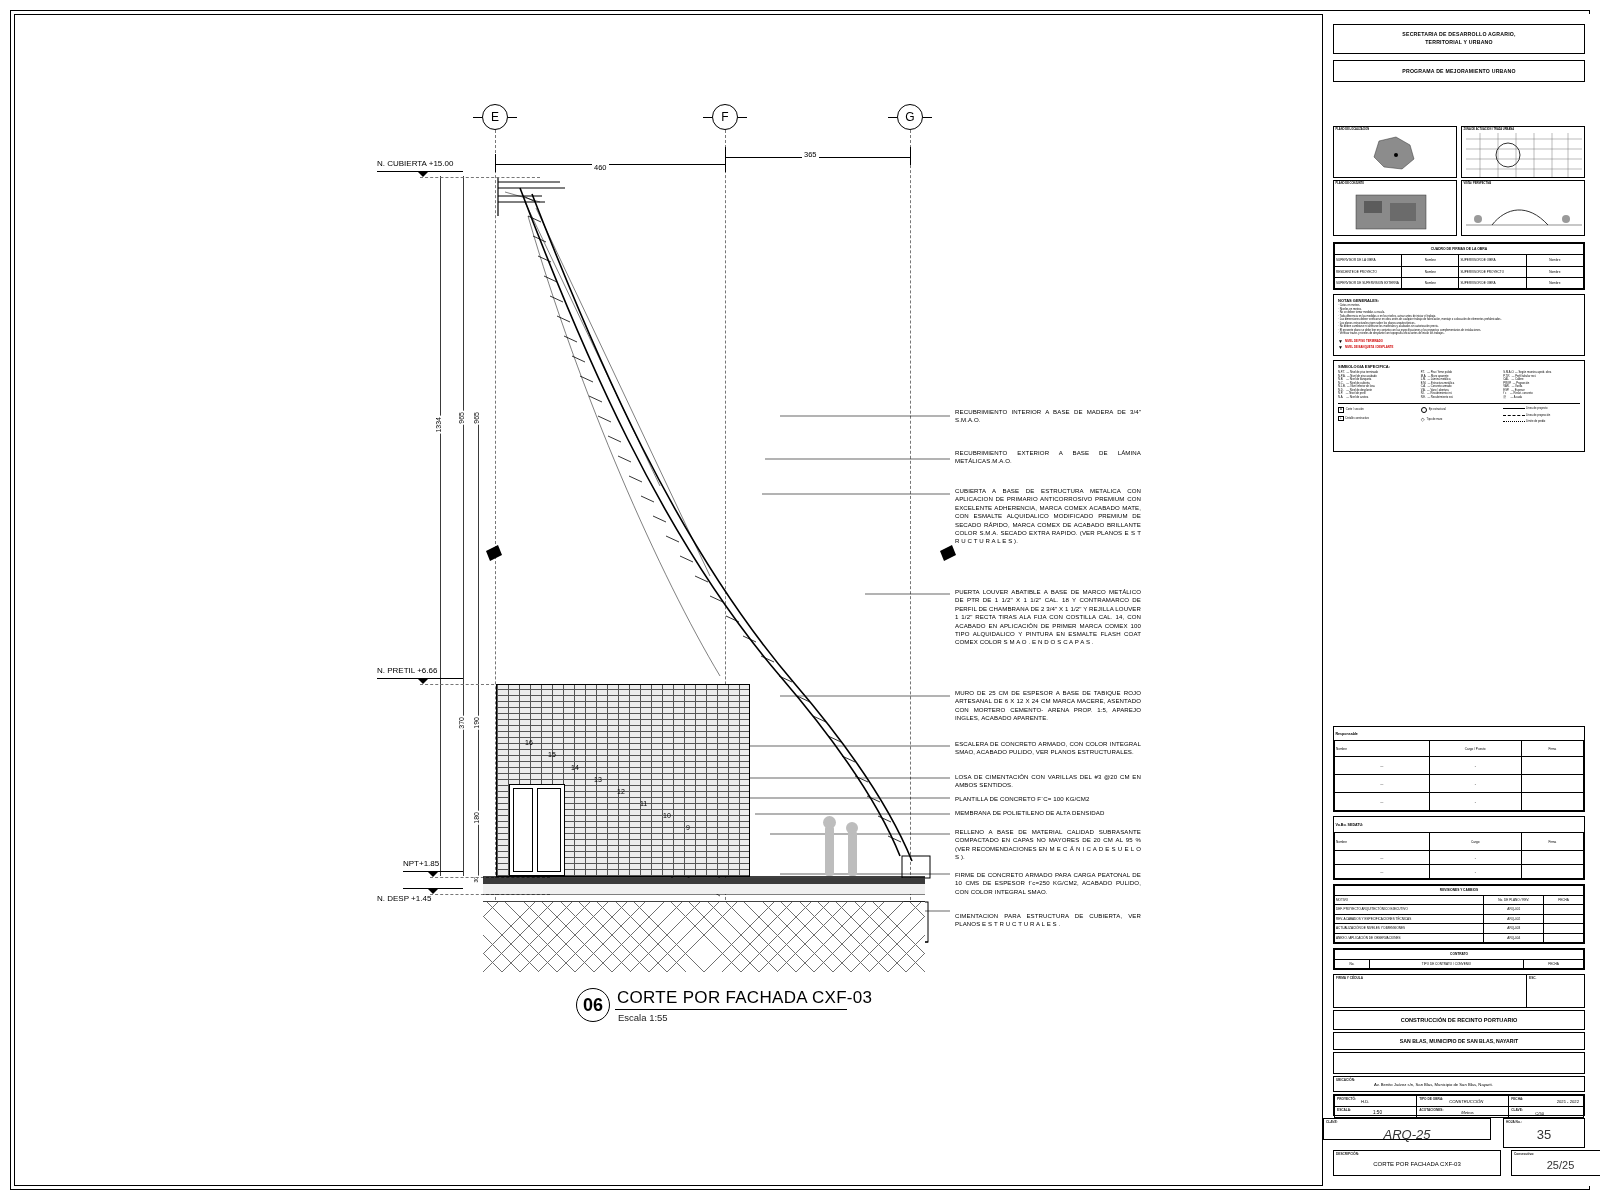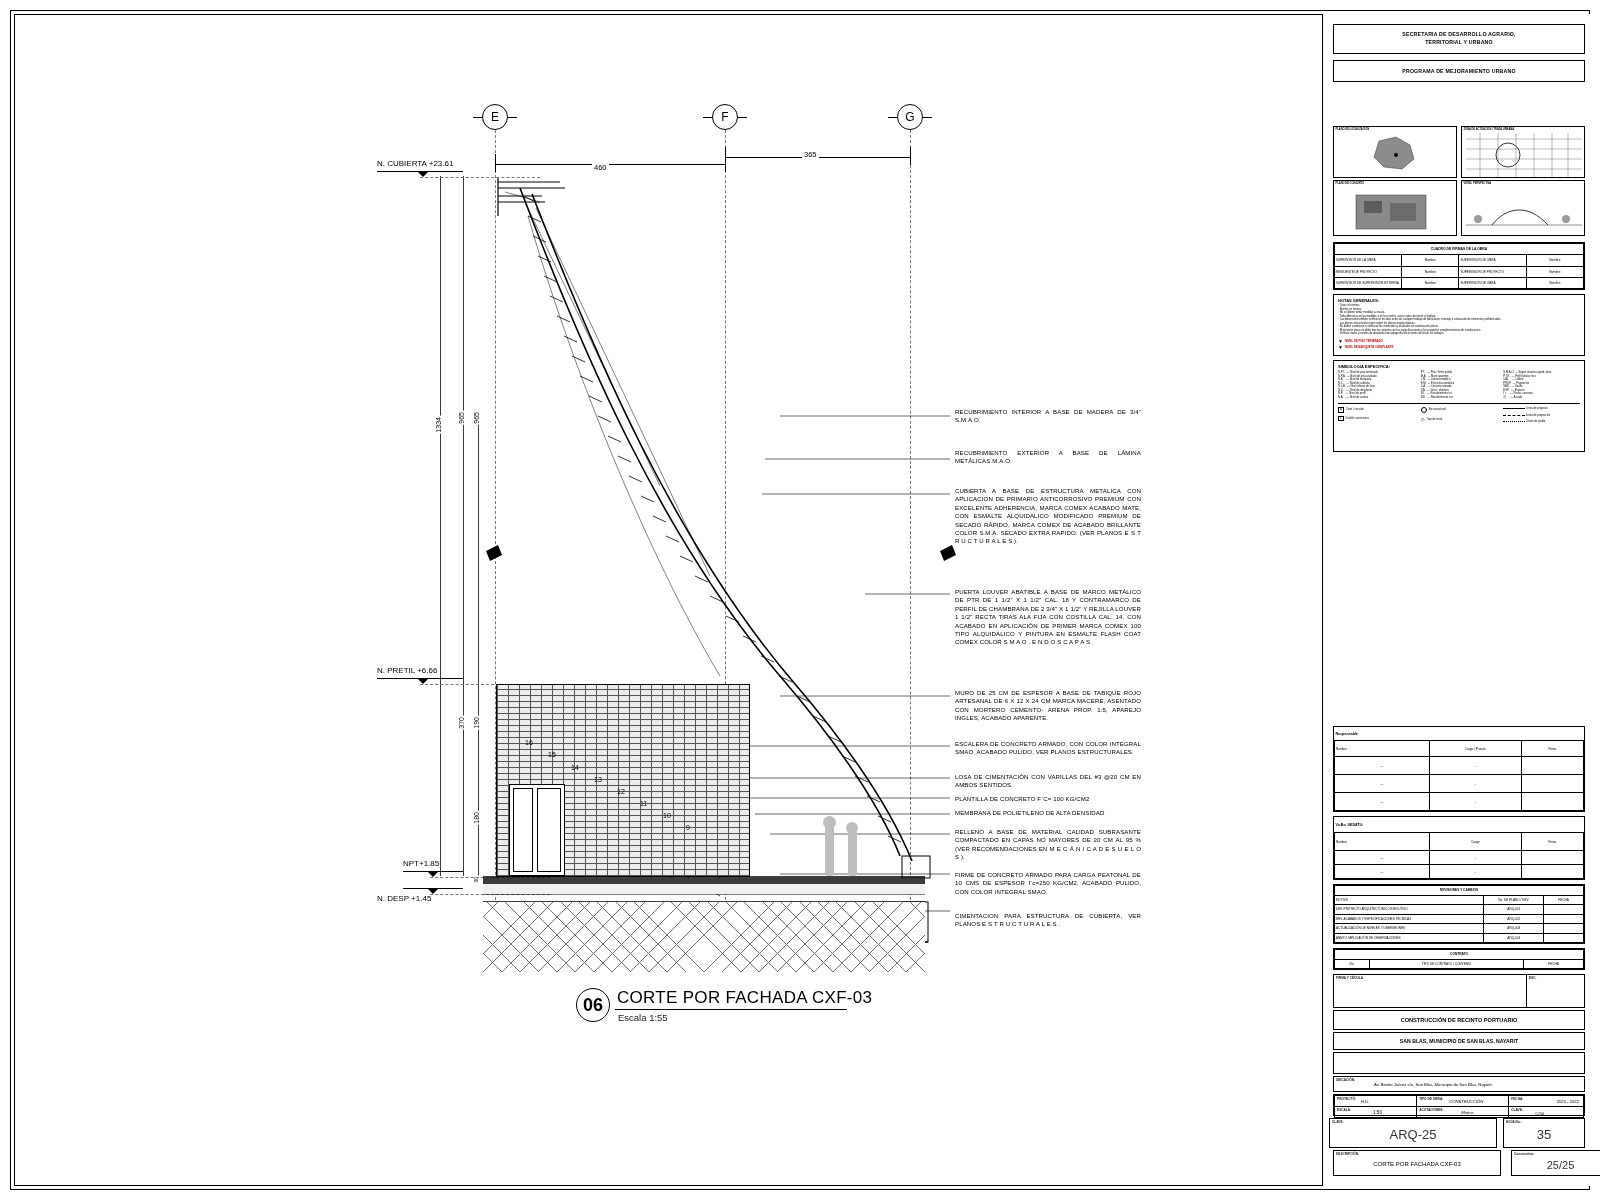--- a/index.html
+++ b/index.html
@@ -142,21 +142,21 @@
     <div class="ln vl thin" style="left:458px; top:400px; height:460px;"></div>
 
     <div class="dimtxt-v" style="left:415px; top:400px;">1334</div>
     <div class="dimtxt-v" style="left:438px; top:395px;">965</div>
     <div class="dimtxt-v" style="left:453px; top:395px;">965</div>
     <div class="dimtxt-v" style="left:438px; top:700px;">370</div>
     <div class="dimtxt-v" style="left:453px; top:700px;">190</div>
     <div class="dimtxt-v" style="left:453px; top:795px;">180</div>
     <div class="dimtxt-v" style="left:453px; top:860px; font-size:5px;">30</div>
 
-    <div class="lvl" style="left:357px; top:143px;">N. CUBIERTA +23.61</div>
+    <div class="lvl" style="left:357px; top:143px;">N. CUBIERTA +15.00</div>
     <div class="lvl-bar" style="left:357px; top:155px; width:86px;"></div>
     <div class="lvl-tri" style="left:398px; top:156px;"></div>
     <div class="dash-h" style="left:400px; top:161px; width:120px;"></div>
 
     <div class="lvl" style="left:357px; top:650px;">N. PRETIL +6.66</div>
     <div class="lvl-bar" style="left:357px; top:662px; width:86px;"></div>
     <div class="lvl-tri" style="left:398px; top:663px;"></div>
     <div class="dash-h" style="left:400px; top:668px; width:130px;"></div>
 
     <div class="lvl" style="left:383px; top:843px;">NPT+1.85</div>
@@ -625,21 +625,21 @@
               </td>
           <td style="position:relative;">
             <span class="tb-lbl">CLAVE:</span>
             <span style="position:absolute;left:26px;top:4px;font-size:4.2px;">C/50</span>
               </td>
         </tr>
       </tbody>
         </table>
     </div>
 
-    <div class="tb-box" style="left:6px; top:1104px; width:168px; height:30px;">
+    <div class="tb-box" style="left:0; top:1104px; width:168px; height:22px;font-style:italic;">
       <div class="tb-lbl">CLAVE:</div>
       <div style="position:absolute;left:0;right:0;top:8px;text-align:center;font-size:13px;color:#333;">ARQ-25</div>
     </div>
     <div class="tb-box" style="left:180px; top:1104px; width:82px; height:30px;">
       <div class="tb-lbl">HOJA No.:</div>
       <div style="position:absolute;left:0;right:0;top:8px;text-align:center;font-size:13px;color:#333;">35</div>
     </div>
 
     <div class="tb-box" style="left:10px; top:1136px; width:168px; height:26px;">
       <div class="tb-lbl">DESCRIPCIÓN:</div>

